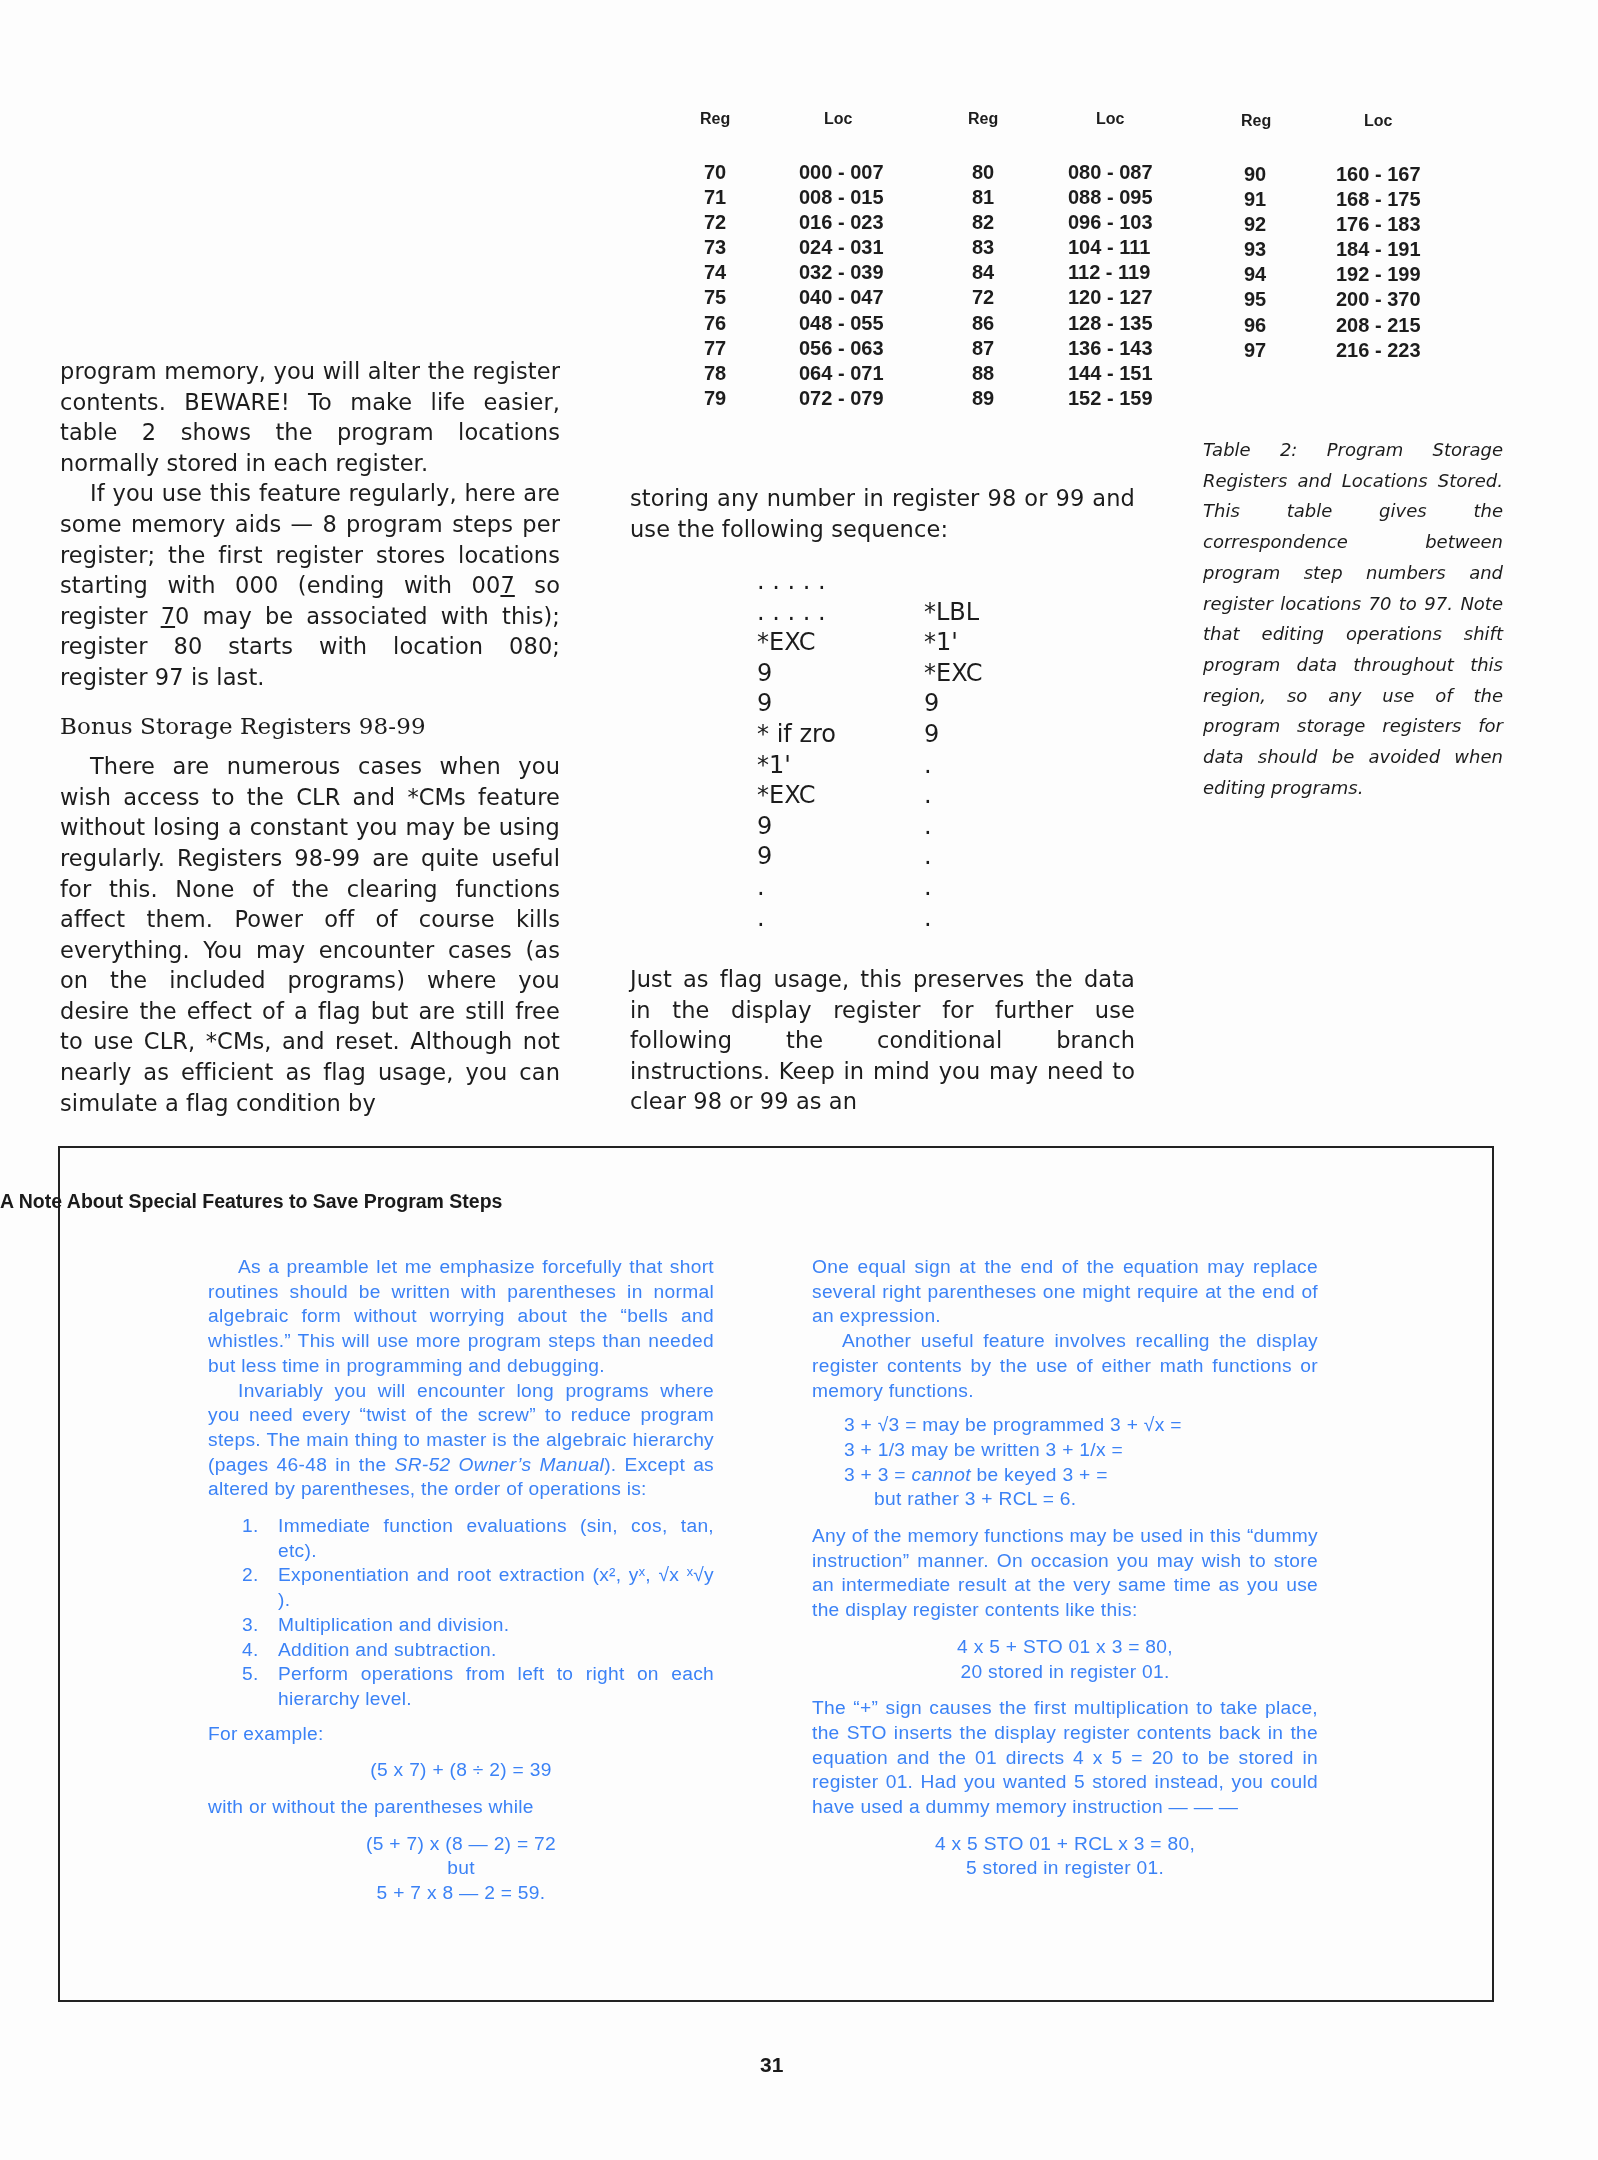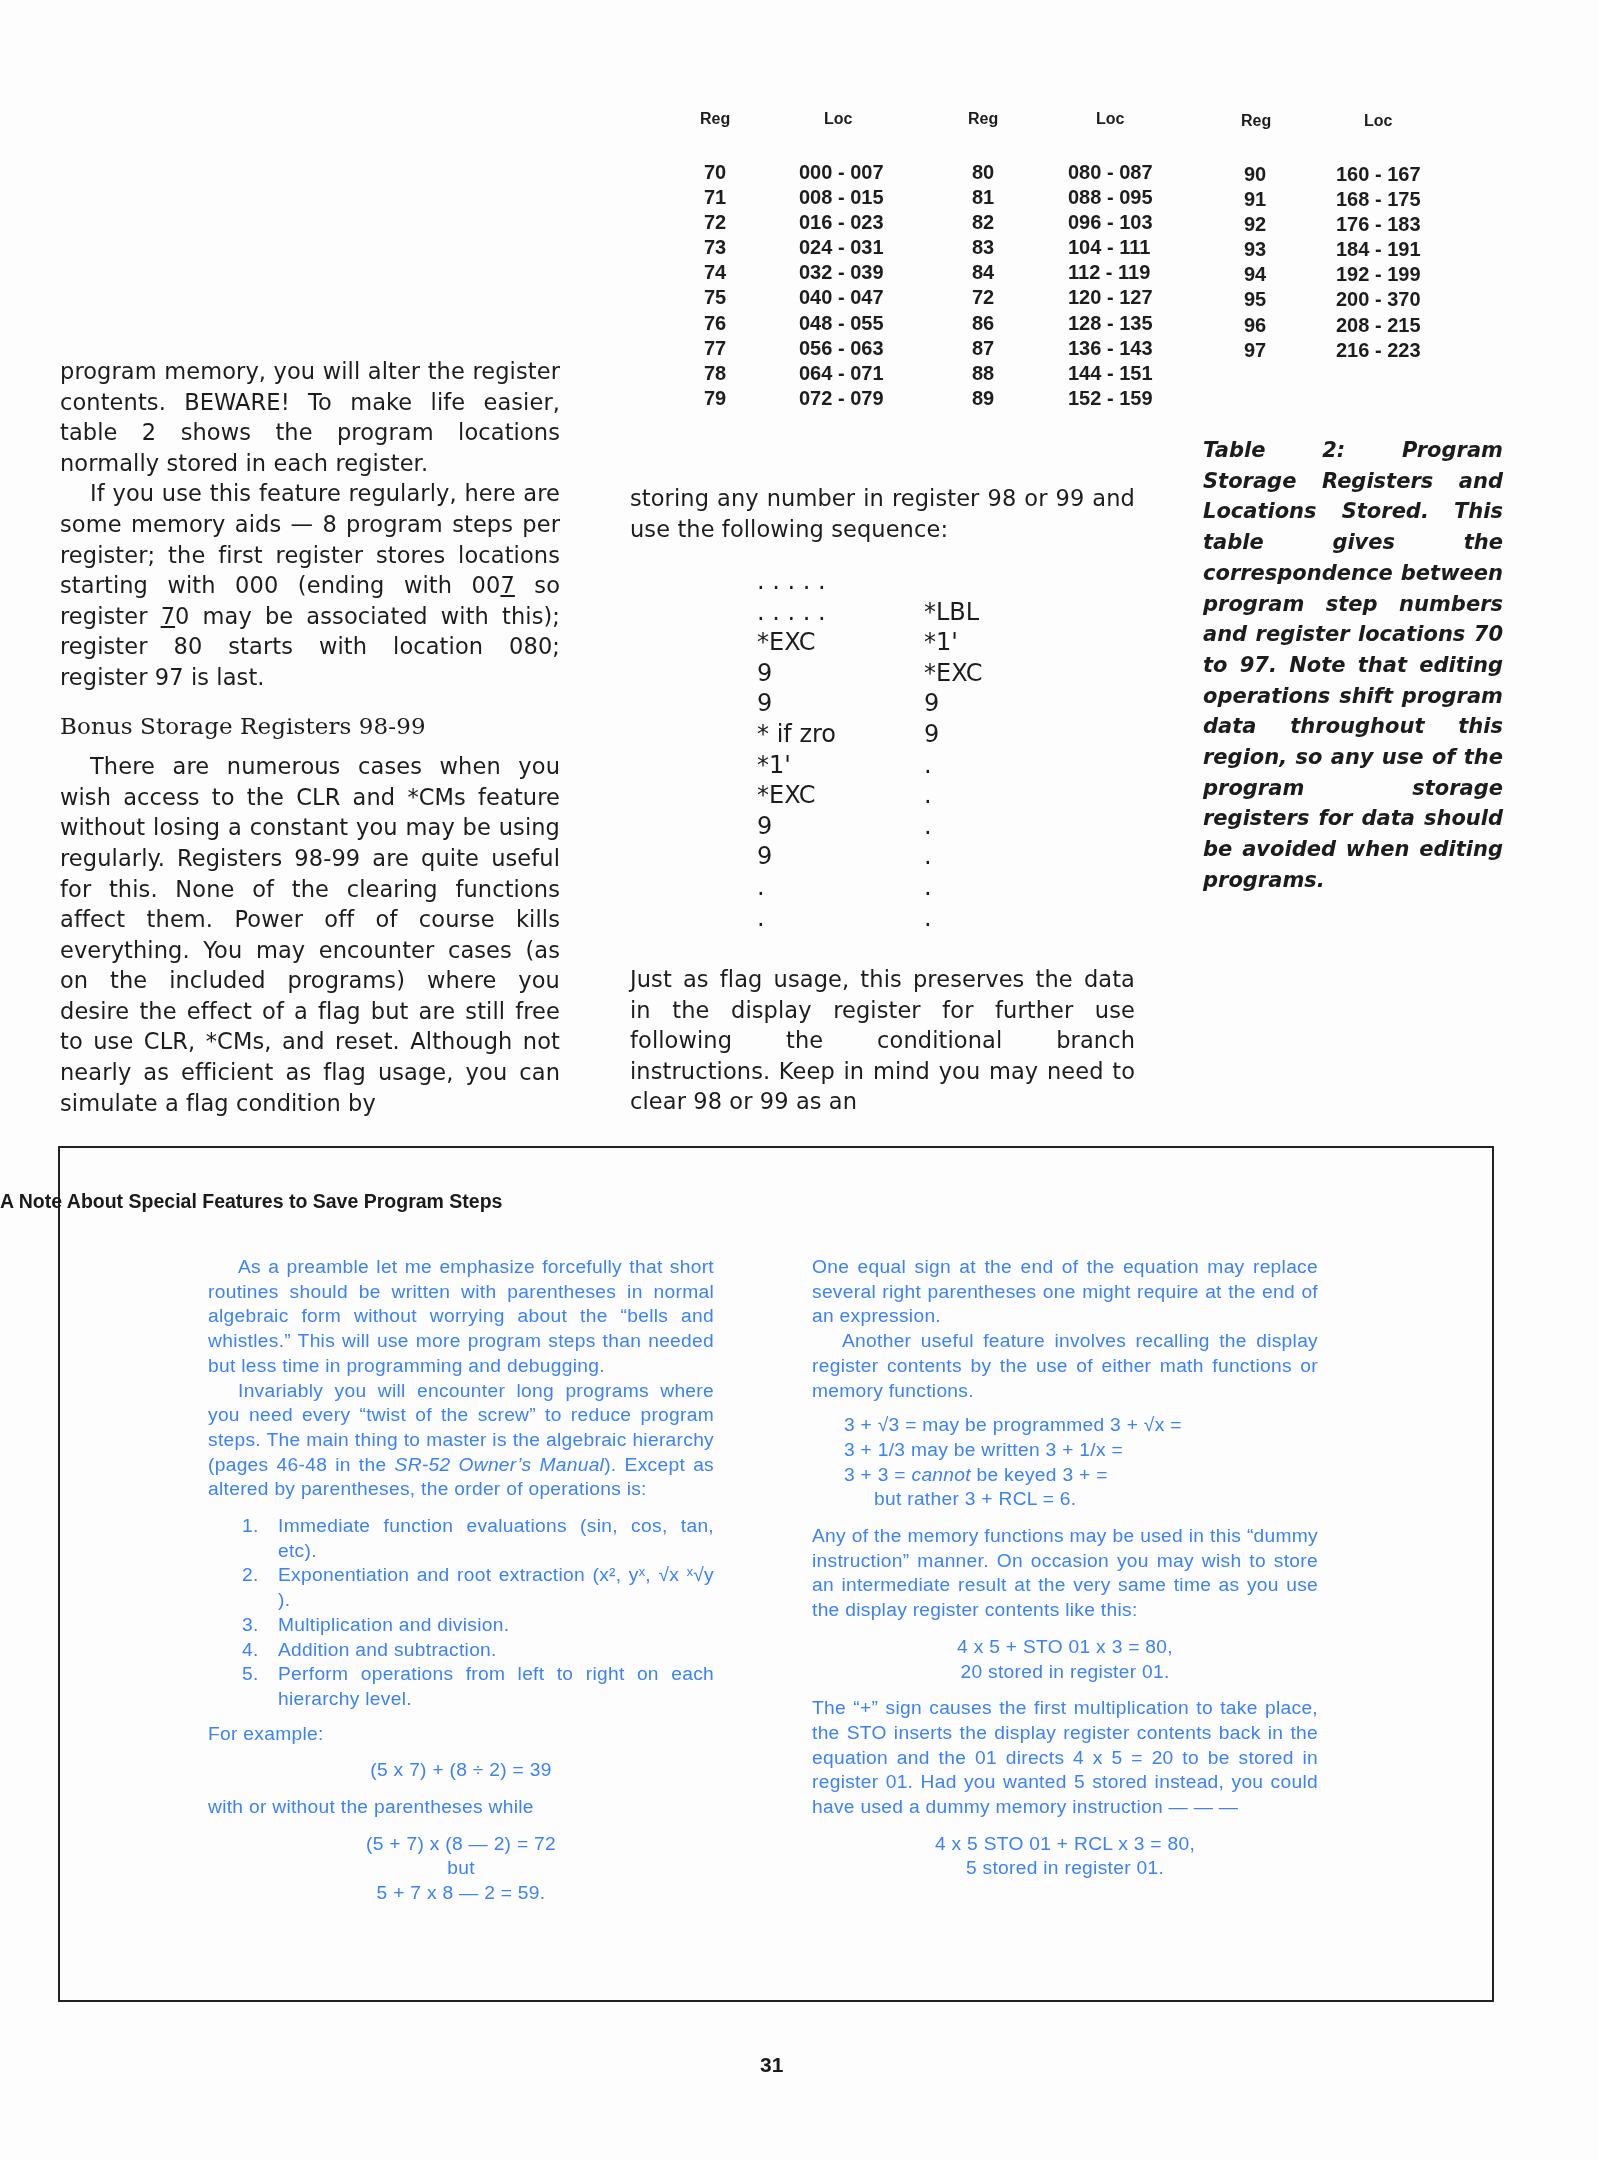--- a/index.html
+++ b/index.html
@@ -21,21 +21,21 @@
   .u { text-decoration:underline; }
 
   
   .reg-table { font-family:"Liberation Sans", sans-serif; font-size:20px; color:#1d1d1d; }
   .th { font-weight:bold; font-size:16px; }
   .tcol { position:absolute; top:0;font-weight:bold; }
   .tcol div { height:25.1px; line-height:25.1px; white-space:nowrap; }
 
   .caption {
     font-family:"DejaVu Sans", sans-serif; font-style:italic;
-    font-size:21px; line-height:30.7px; text-align:justify; color:#1c1c1c;font-weight:bold;
+    font-size:18px; line-height:30.7px; text-align:justify; color:#1c1c1c;
   }
 
   .seq { font-family:"DejaVu Sans", sans-serif; font-size:24px; color:#1c1c1c; }
   .seq div { height:30.6px; line-height:30.6px; white-space:nowrap; }
 
   
   .note-box {
     position:absolute; left:58px; top:1146px; width:1436px; height:856px;
     border:2.5px solid #222; box-sizing:border-box;
   }

